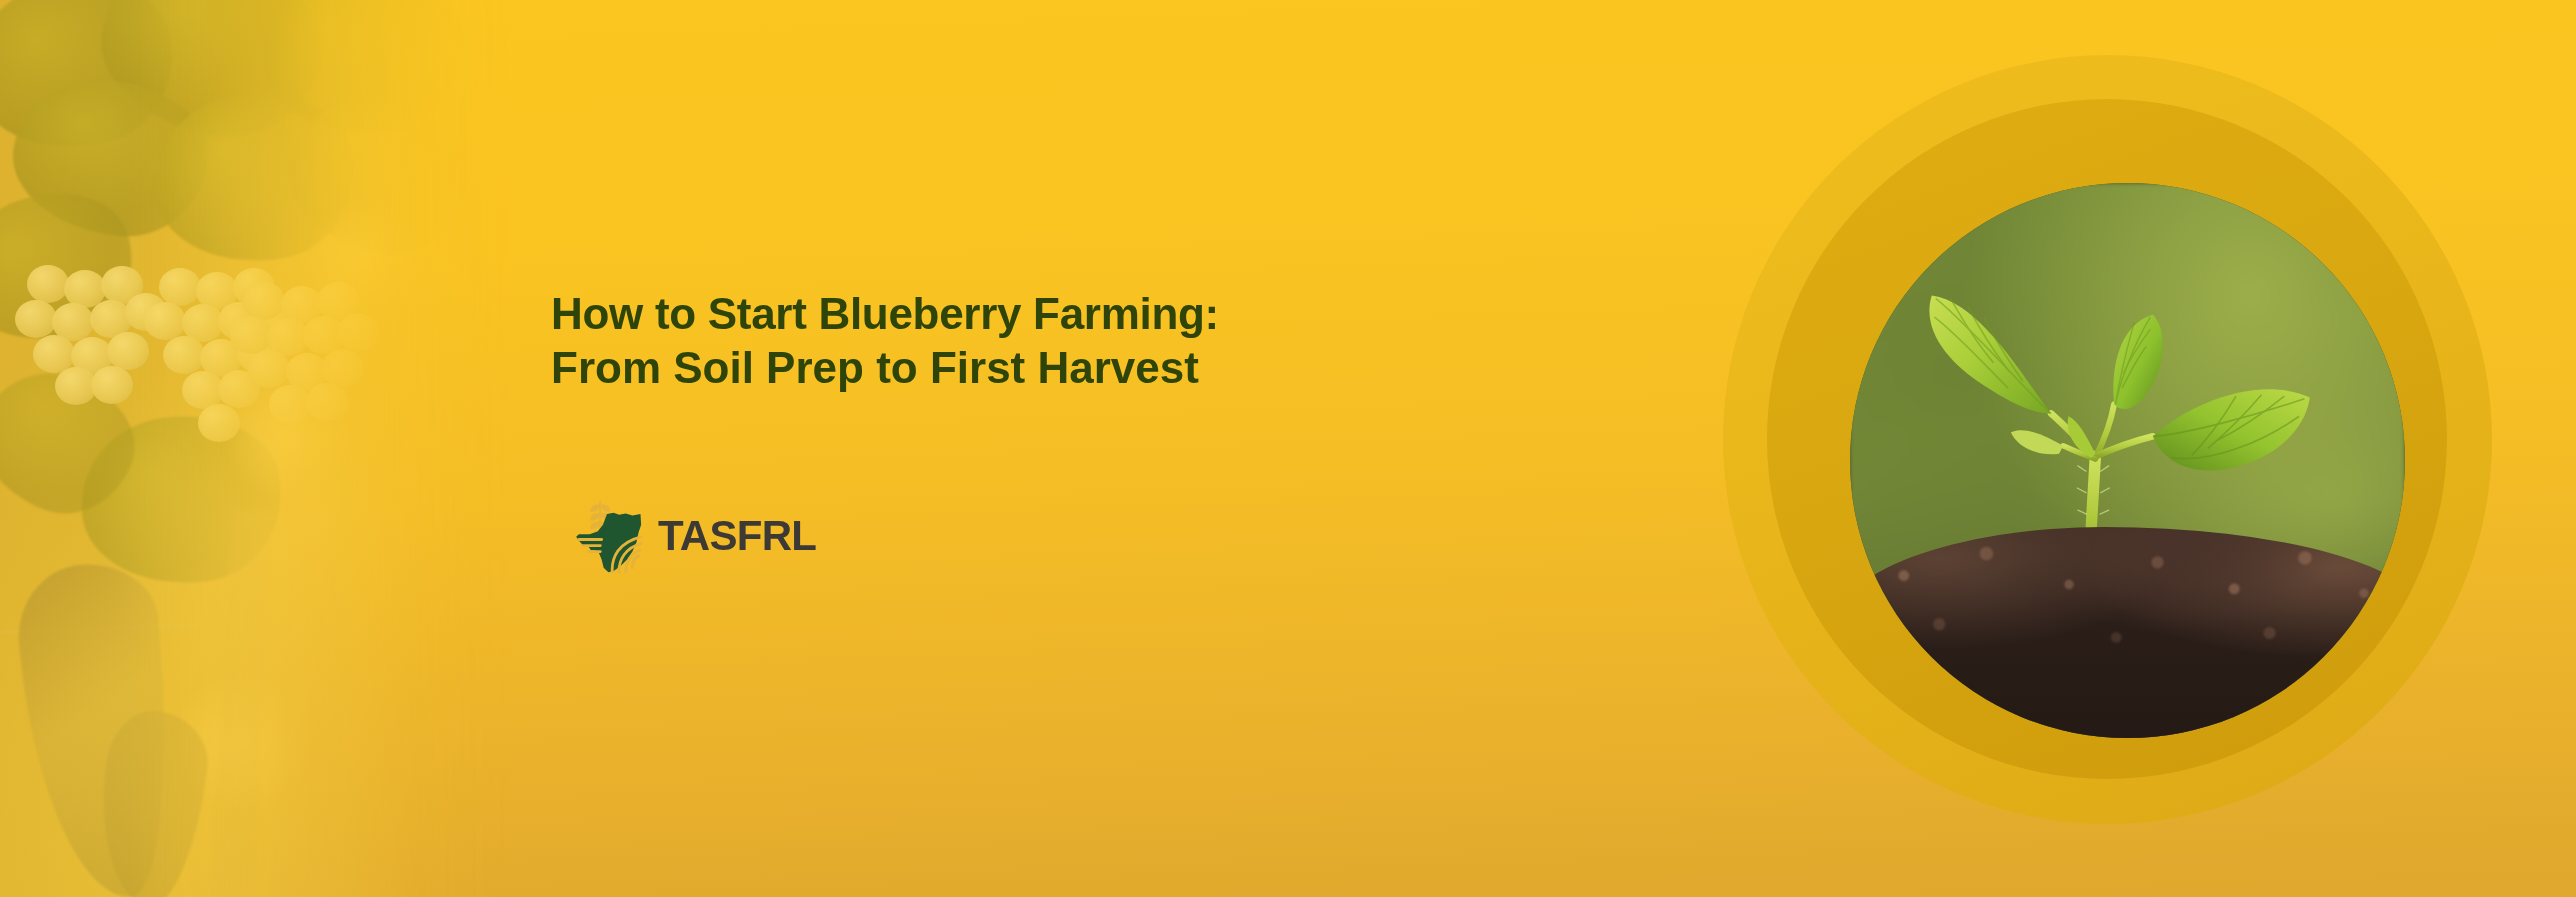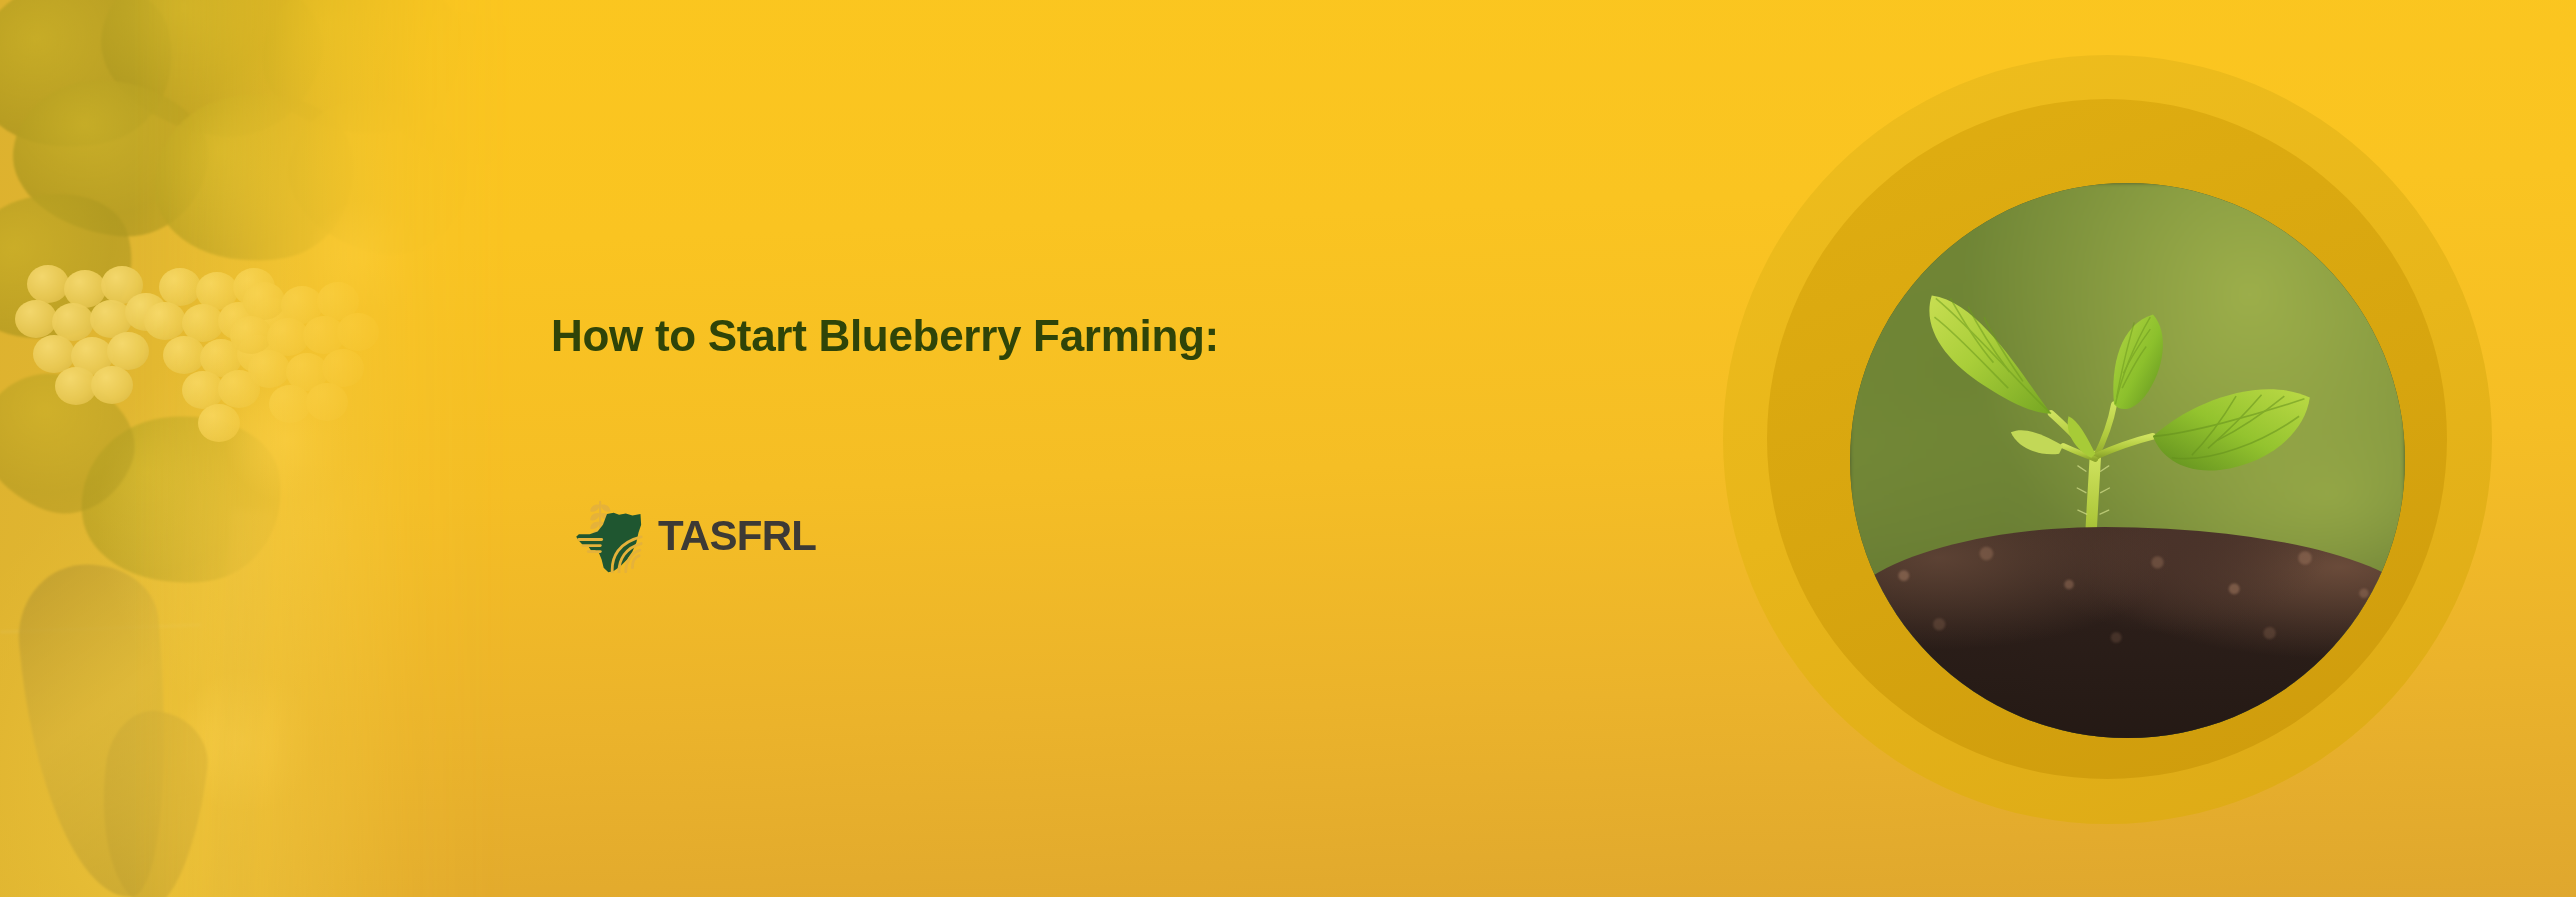--- a/index.html
+++ b/index.html
@@ -143,21 +143,21 @@
     background:
       radial-gradient(circle at 62% 58%, rgba(255,231,140,0.55), rgba(255,231,140,0) 36%),
       radial-gradient(circle at 78% 26%, rgba(255,236,160,0.45), rgba(255,236,160,0) 30%),
       radial-gradient(circle at 50% 86%, rgba(250,214,96,0.45), rgba(250,214,96,0) 40%);
   }
 
   
   .copy {
     position: absolute;
     left: 551px;
-    top: 309px;
+    top: 287px;
     width: 1140px;
   }
   .headline-1, .headline-2 {
     margin: 0;
     color: #2F4408;
     font-size: 44px;
     line-height: 54px;
     letter-spacing: -0.3px;
     white-space: nowrap;
   }
@@ -329,20 +329,21 @@
       <div class="trunk"></div>
       <div class="trunk2"></div>
 
       <div class="vineyard-bokeh"></div>
       <div class="vineyard-wash"></div>
     </div>
   </div>
 
   <div class="copy">
     <h1 class="headline-1">How to Start Blueberry Farming:</h1>
+    <h2 class="headline-2">From Soil Prep to First Harvest</h2>
   </div>
 
   <div class="logo-lockup">
     <svg class="logo-mark" viewBox="0 0 110 112" aria-hidden="true">
 
       <g fill="#E5B23A">
         <rect x="40" y="4" width="3.4" height="56" rx="1.6"></rect>
         <path d="M41 10 C33 8 27 13 27 20 C34 22 41 17 41 10 Z"></path>
         <path d="M43 10 C51 8 57 13 57 20 C50 22 43 17 43 10 Z"></path>
         <path d="M41 23 C33 21 27 26 27 33 C34 35 41 30 41 23 Z"></path>

